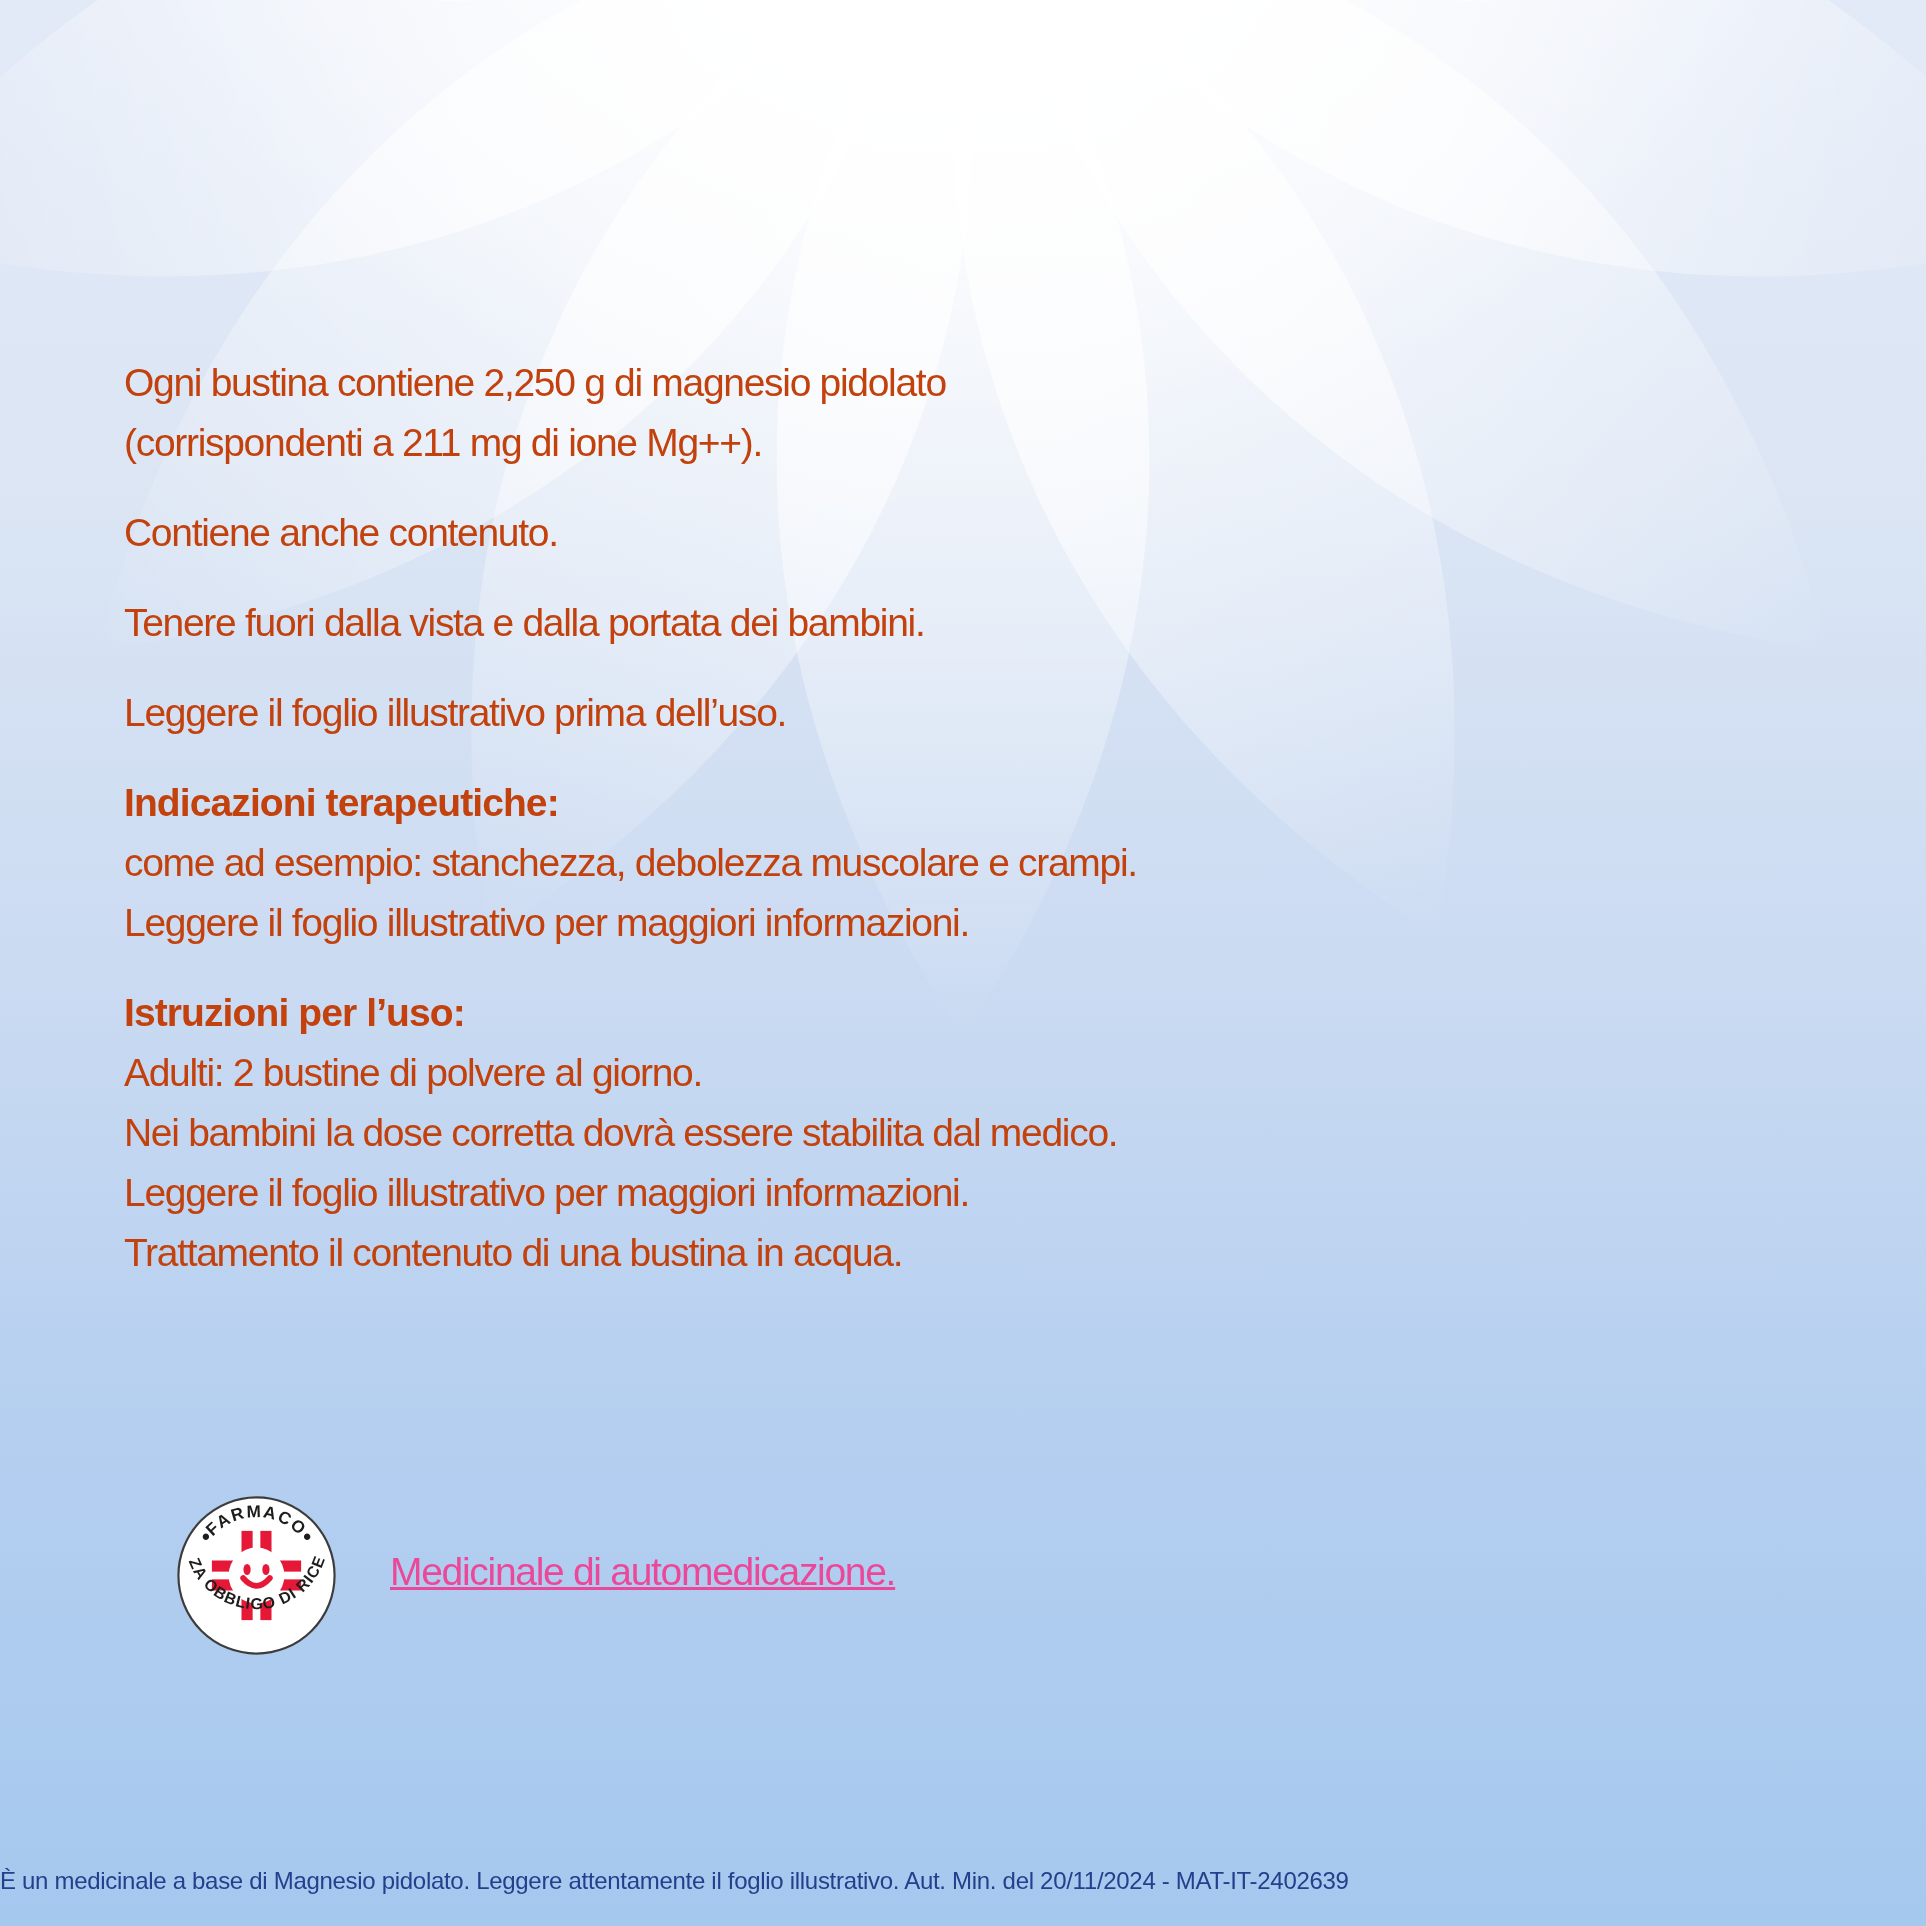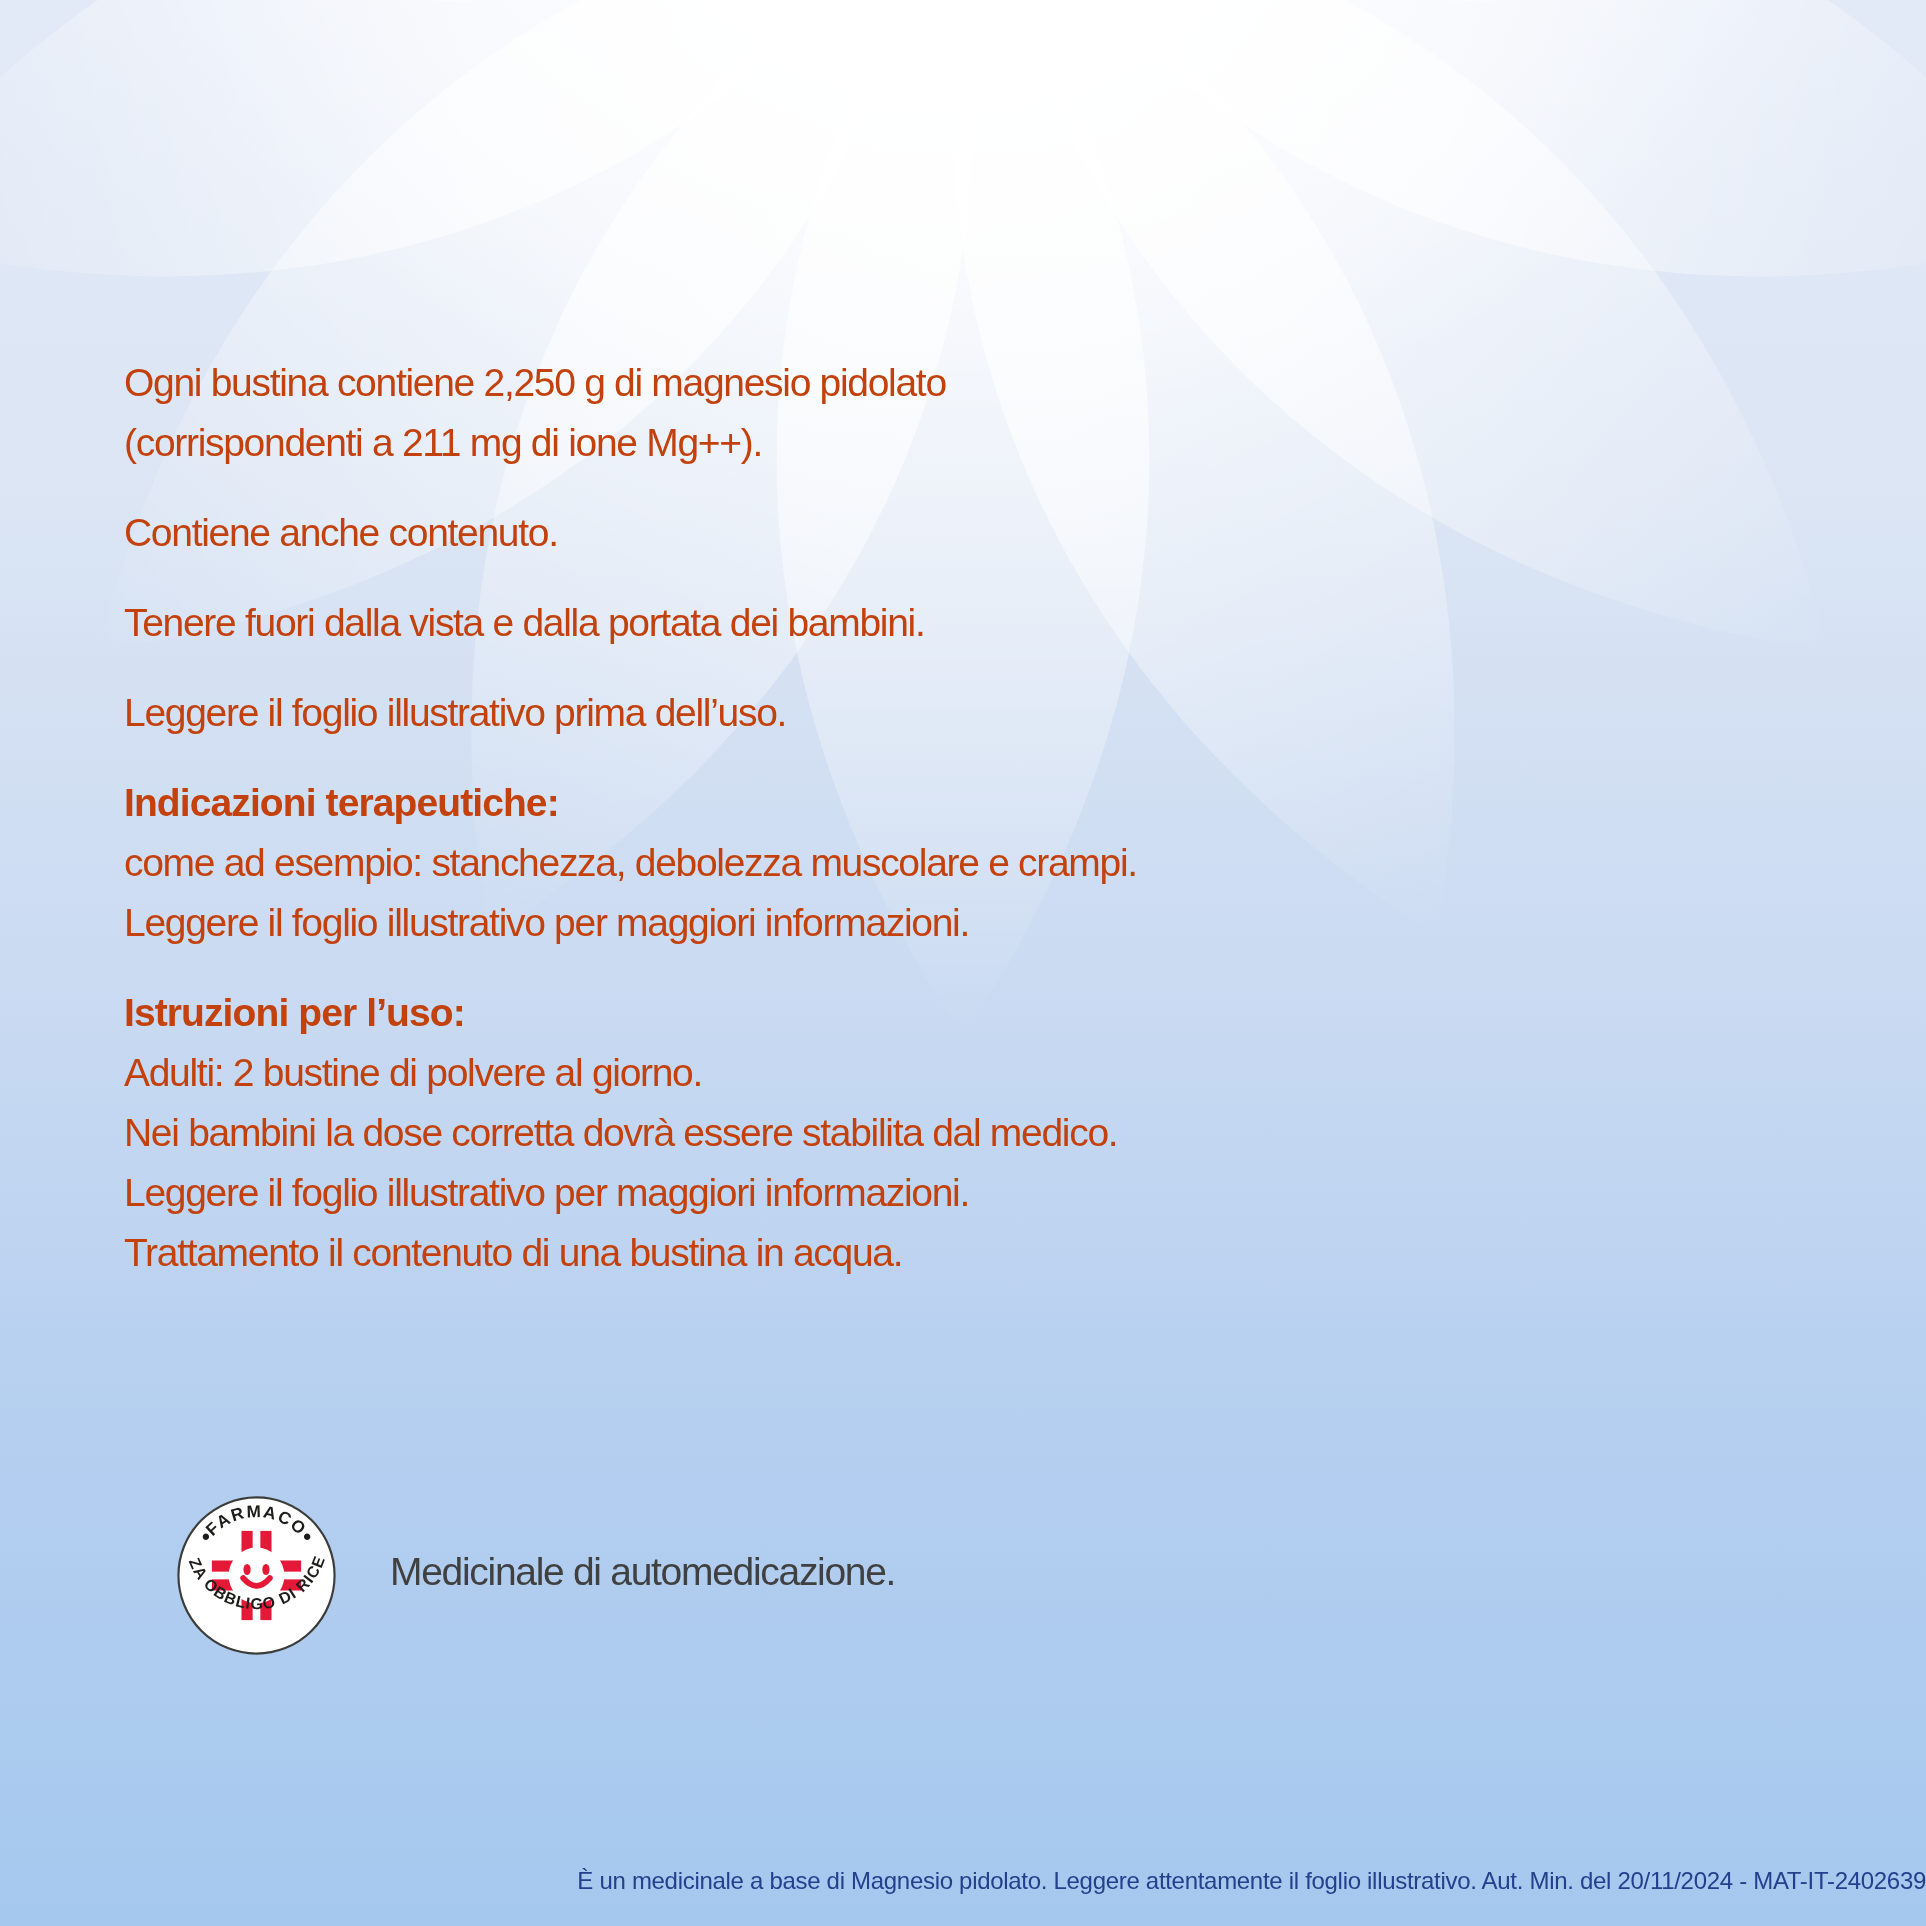--- a/index.html
+++ b/index.html
@@ -13,25 +13,25 @@
   }
   .petals { position:absolute; left:0; top:0; pointer-events:none; }
   .content {
     position:absolute; left:124px; top:353px; width:1627px;
     color:#c2410c; font-size:39px; line-height:60px; letter-spacing:-1.3px;
   }
   .para { margin:0 0 30px 0; }
   .heading { font-weight:bold; letter-spacing:-0.9px; }
   .self-med-label {
     position:absolute; left:390px; top:1542px;
-    color:#404040; font-size:39px; line-height:60px; letter-spacing:-1.3px;
+    color:#ec4899; font-size:39px; line-height:60px; letter-spacing:-1.3px;text-decoration:underline;
   }
   .sop-logo { position:absolute; left:175px; top:1494px; }
   .footer {
-    position:absolute; left:0; right:0; top:1865px; text-align:right;
+    position:absolute; left:0; right:0; top:1865px; text-align:left;
     color:#24408c; font-size:24px; line-height:31px; letter-spacing:-0.3px;
   }
   .logo-ring-text { font-weight:bold; fill:#1d1d1b; }
 </style>
 </head>
 <body>
 
 <svg class="petals" width="1926" height="1284" viewBox="0 0 2250 1500" aria-hidden="true">
   <defs>
     <linearGradient id="pg" x1="0" y1="0" x2="0" y2="1">

